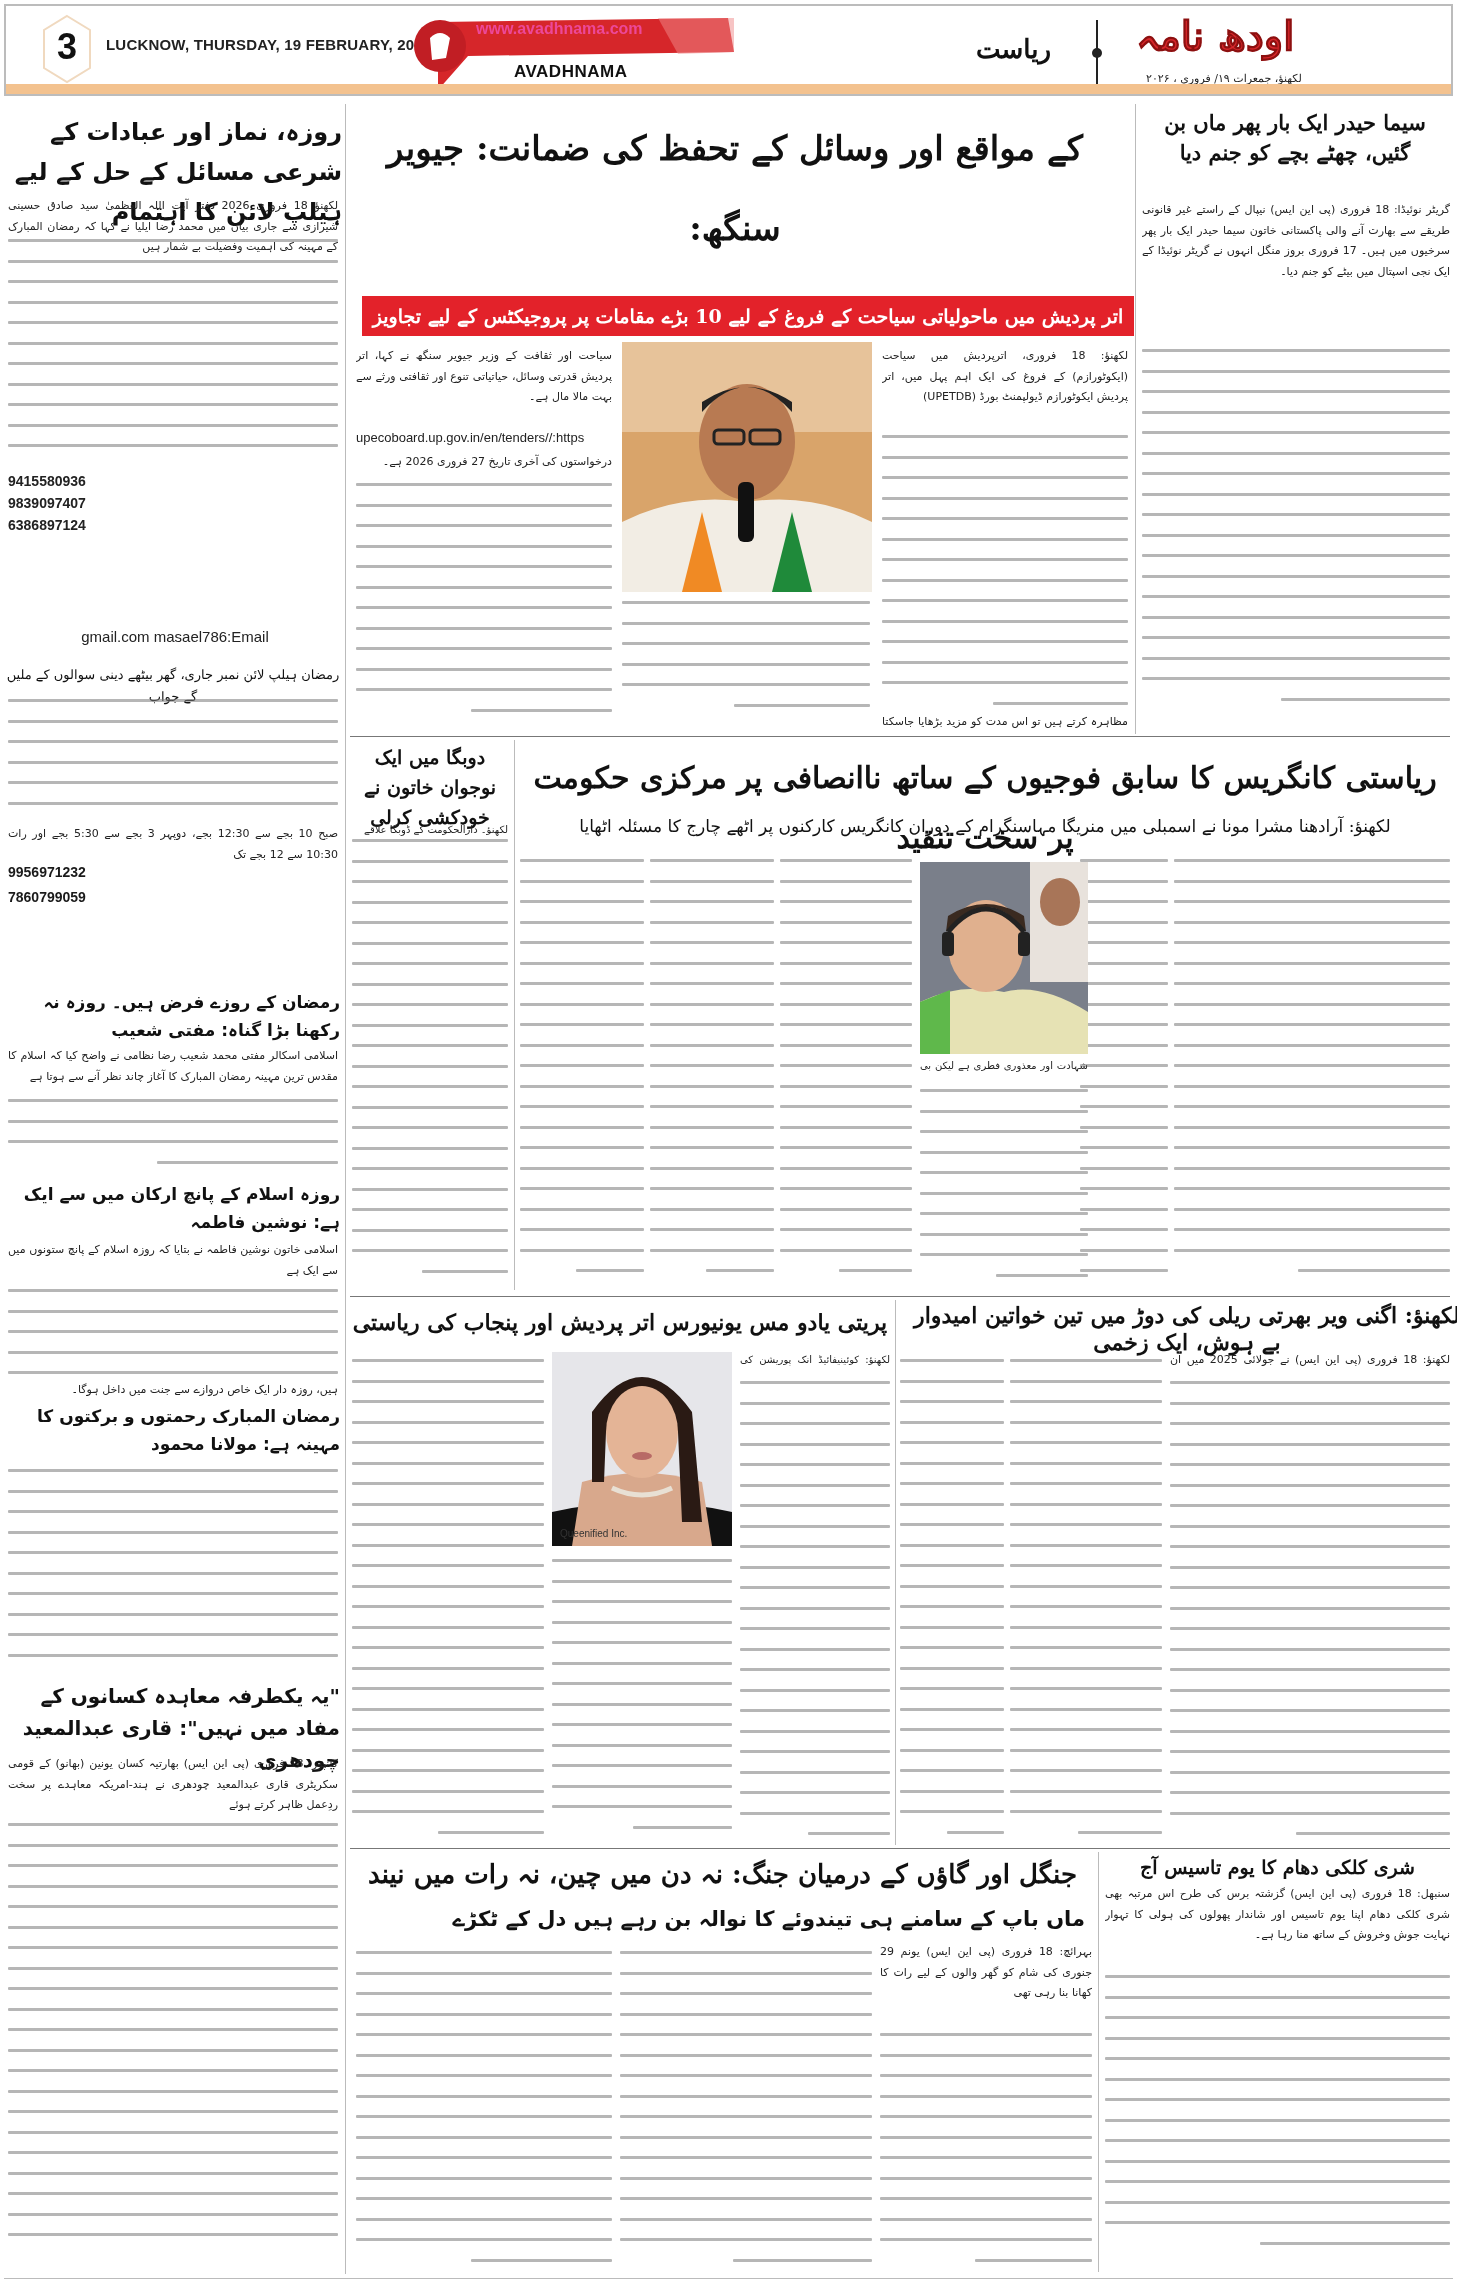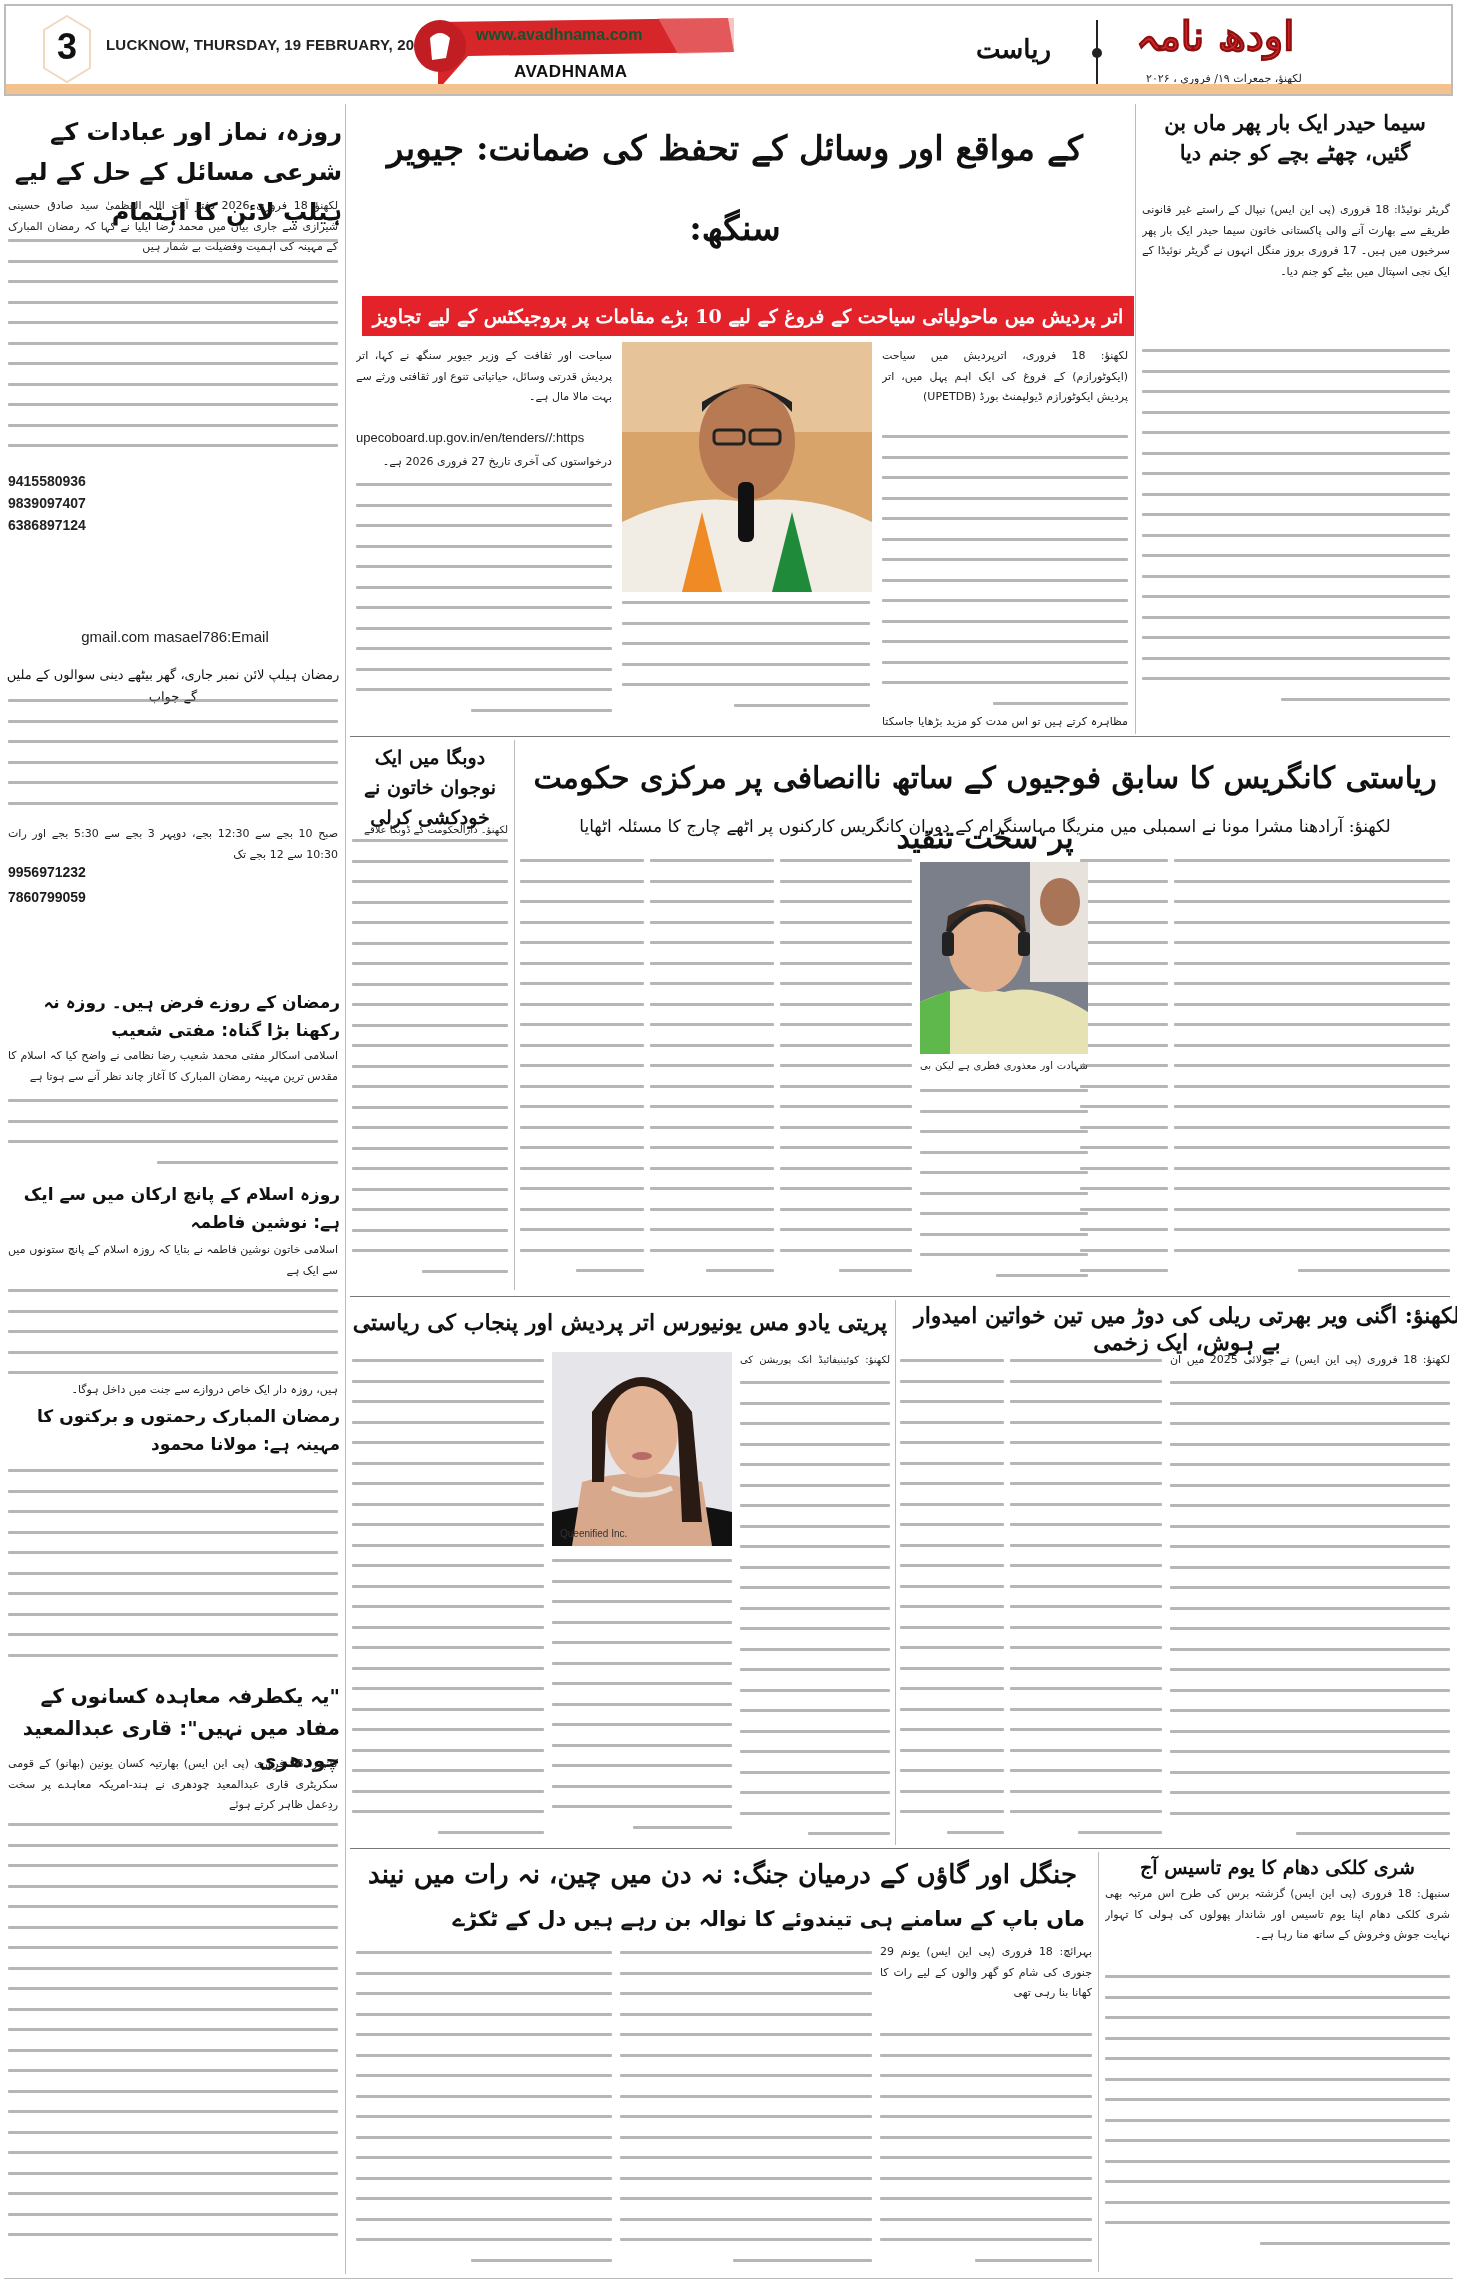--- a/index.html
+++ b/index.html
@@ -6,21 +6,21 @@
   html, body { width: 1457px; height: 2286px; background: #ffffff; overflow: hidden; }
   body { font-family: "DejaVu Sans", sans-serif; color: #1a1a1a; position: relative; }
 
   
   .masthead { position: absolute; left: 4px; top: 4px; width: 1449px; height: 92px; border: 2px solid #bcbcbc; background: #fff; }
   .masthead-band { position: absolute; left: 0; right: 0; bottom: 0; height: 10px; background: #f3c28f; }
   .page-hex { position: absolute; left: 36px; top: 8px; width: 50px; height: 70px; }
   .page-num { position: absolute; left: 36px; top: 20px; width: 50px; text-align: center; font-family: "Liberation Sans", sans-serif; font-weight: bold; font-size: 36px; color: #111; }
   .date-en { position: absolute; left: 100px; top: 30px; font-family: "Liberation Sans", sans-serif; font-weight: bold; font-size: 15px; color: #222; letter-spacing: 0.2px; }
   .logo-ribbon { position: absolute; left: 392px; top: 6px; width: 340px; height: 80px; }
-  .url-text { position: absolute; left: 470px; top: 14px; font-family: "Liberation Sans", sans-serif; font-size: 16px; color: #14532d; font-weight: bold; margin-top: 6px; }
+  .url-text { position: absolute; left: 470px; top: 14px; font-family: "Liberation Sans", sans-serif; font-size: 16px; color: #ec4899; font-weight: bold; }
   .brand-en { position: absolute; left: 508px; top: 56px; font-family: "Liberation Sans", sans-serif; font-size: 17px; font-weight: bold; color: #111; letter-spacing: 0.5px; }
   .section-ur { position: absolute; left: 970px; top: 28px; font-family: "DejaVu Serif", serif; font-size: 26px; font-weight: bold; color: #111; direction: rtl; }
   .vbar { position: absolute; left: 1090px; top: 14px; width: 2px; height: 66px; background: #222; }
   .vbar-dot { position: absolute; left: 1086px; top: 42px; width: 10px; height: 10px; border-radius: 50%; background: #222; }
   .logo-ur { position: absolute; left: 1130px; top: 6px; font-family: "DejaVu Serif", serif; font-size: 40px; font-weight: bold; color: #d6262a; -webkit-text-stroke: 1px #8c1010; direction: rtl; }
   .date-ur { position: absolute; left: 1140px; top: 66px; font-family: "DejaVu Serif", serif; font-size: 11px; color: #222; direction: rtl; }
 
   .urdu { direction: rtl; text-align: justify; font-family: "DejaVu Sans", sans-serif; }
   .body-text { font-size: 11px; line-height: 20.5px; color: #222; }
 

